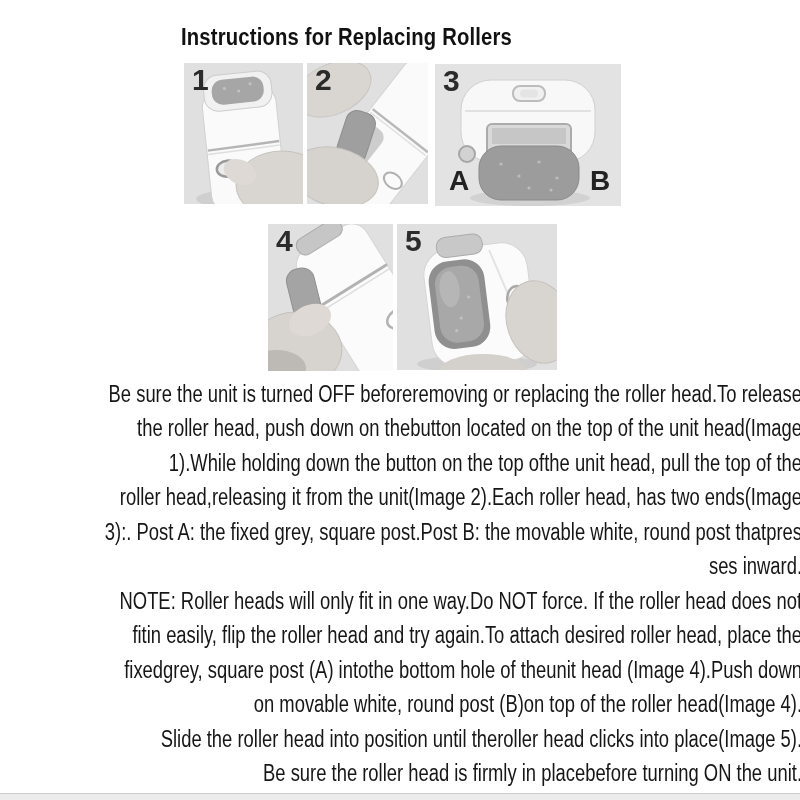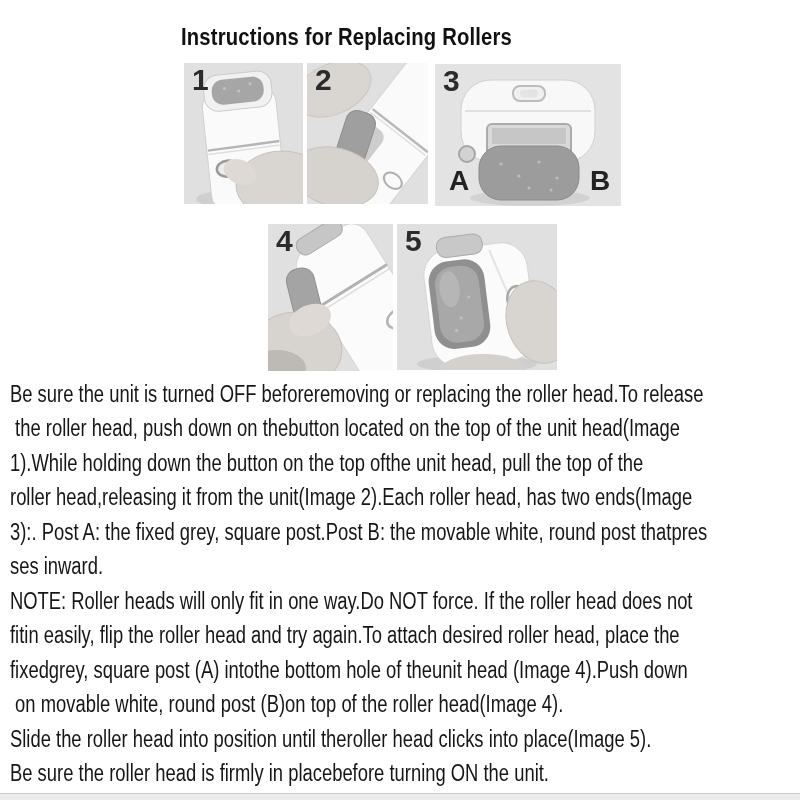--- a/index.html
+++ b/index.html
@@ -1,18 +1,18 @@
 <!DOCTYPE html>
 <html><head>
 <meta charset="utf-8">
 <style>
   html,body{margin:0;padding:0;background:#ffffff;}
   .page{
     position:relative;width:800px;height:800px;background:#ffffff;
-    font-family:"Liberation Sans",sans-serif;overflow:hidden;
+    font-family:"Liberation Sans",sans-serif;overflow:hidden;text-align:right;
   }
   .title{
     position:absolute;left:181px;top:24px;margin:0;
     font-size:23px;font-weight:bold;color:#111111;
     white-space:nowrap;transform:scaleX(0.88);transform-origin:left center;
     letter-spacing:0.2px;
   }
   .panel{
     position:absolute;margin:0;background:#e0e0e0;overflow:hidden;
   }

